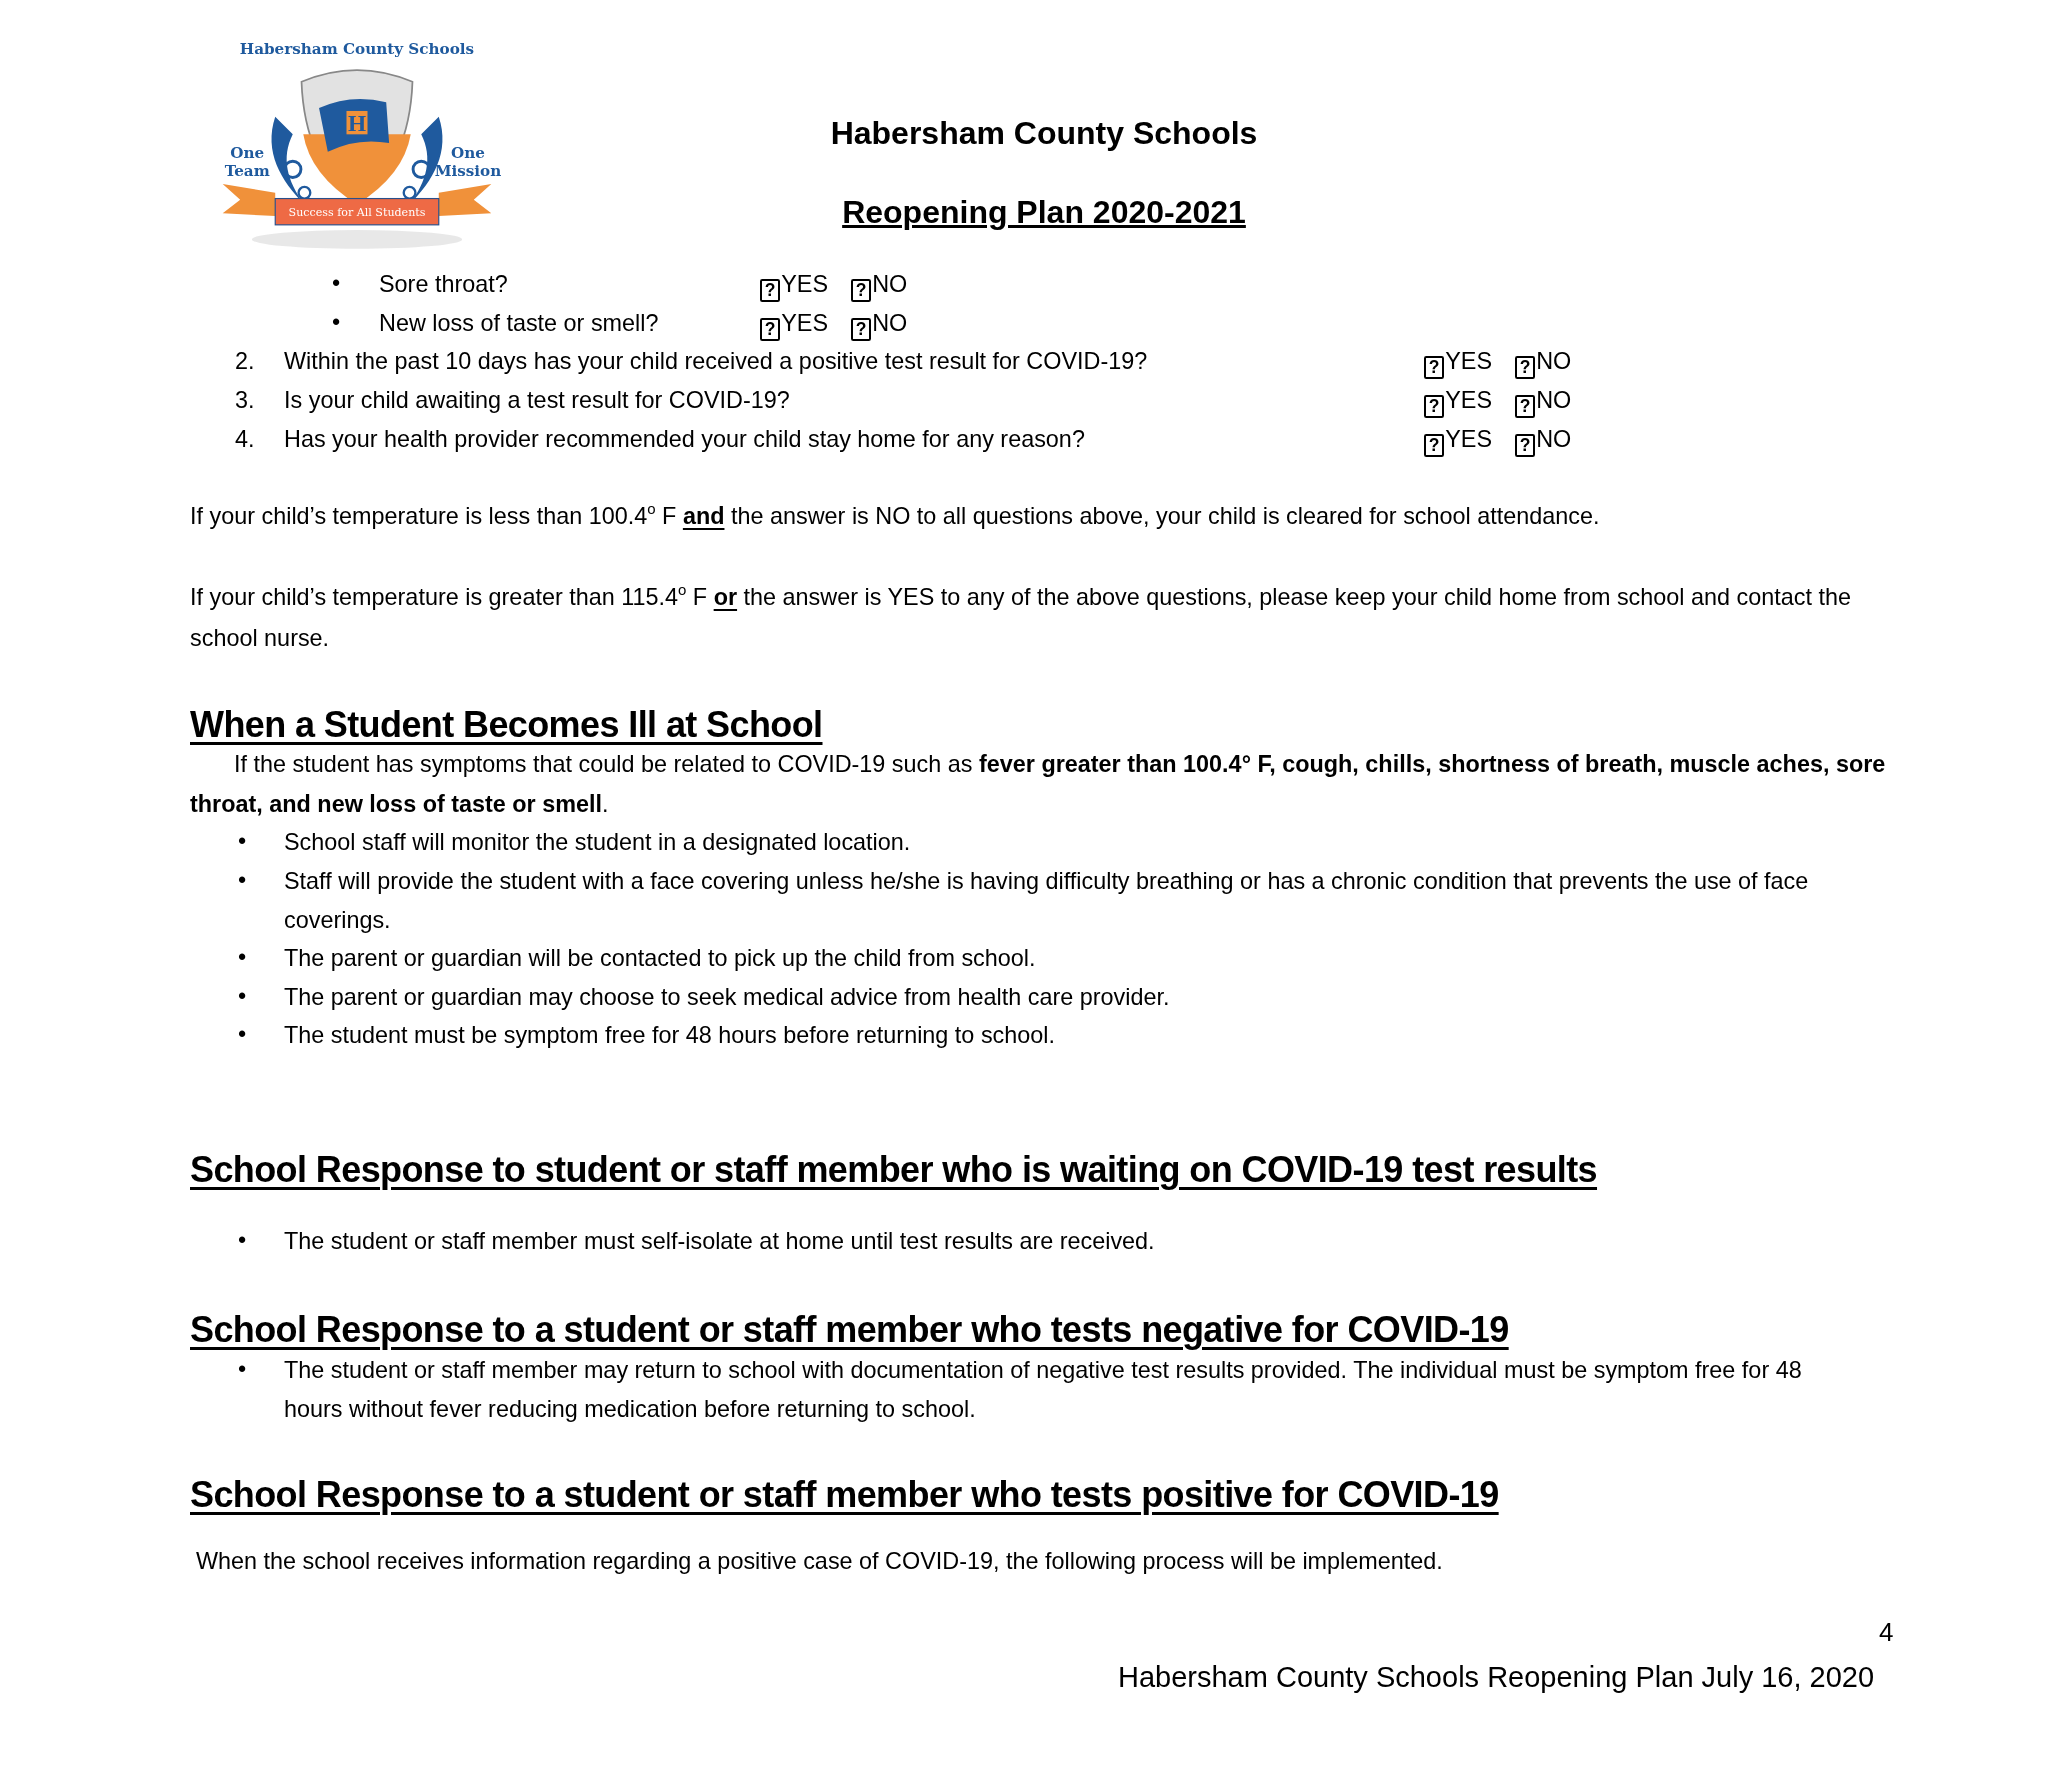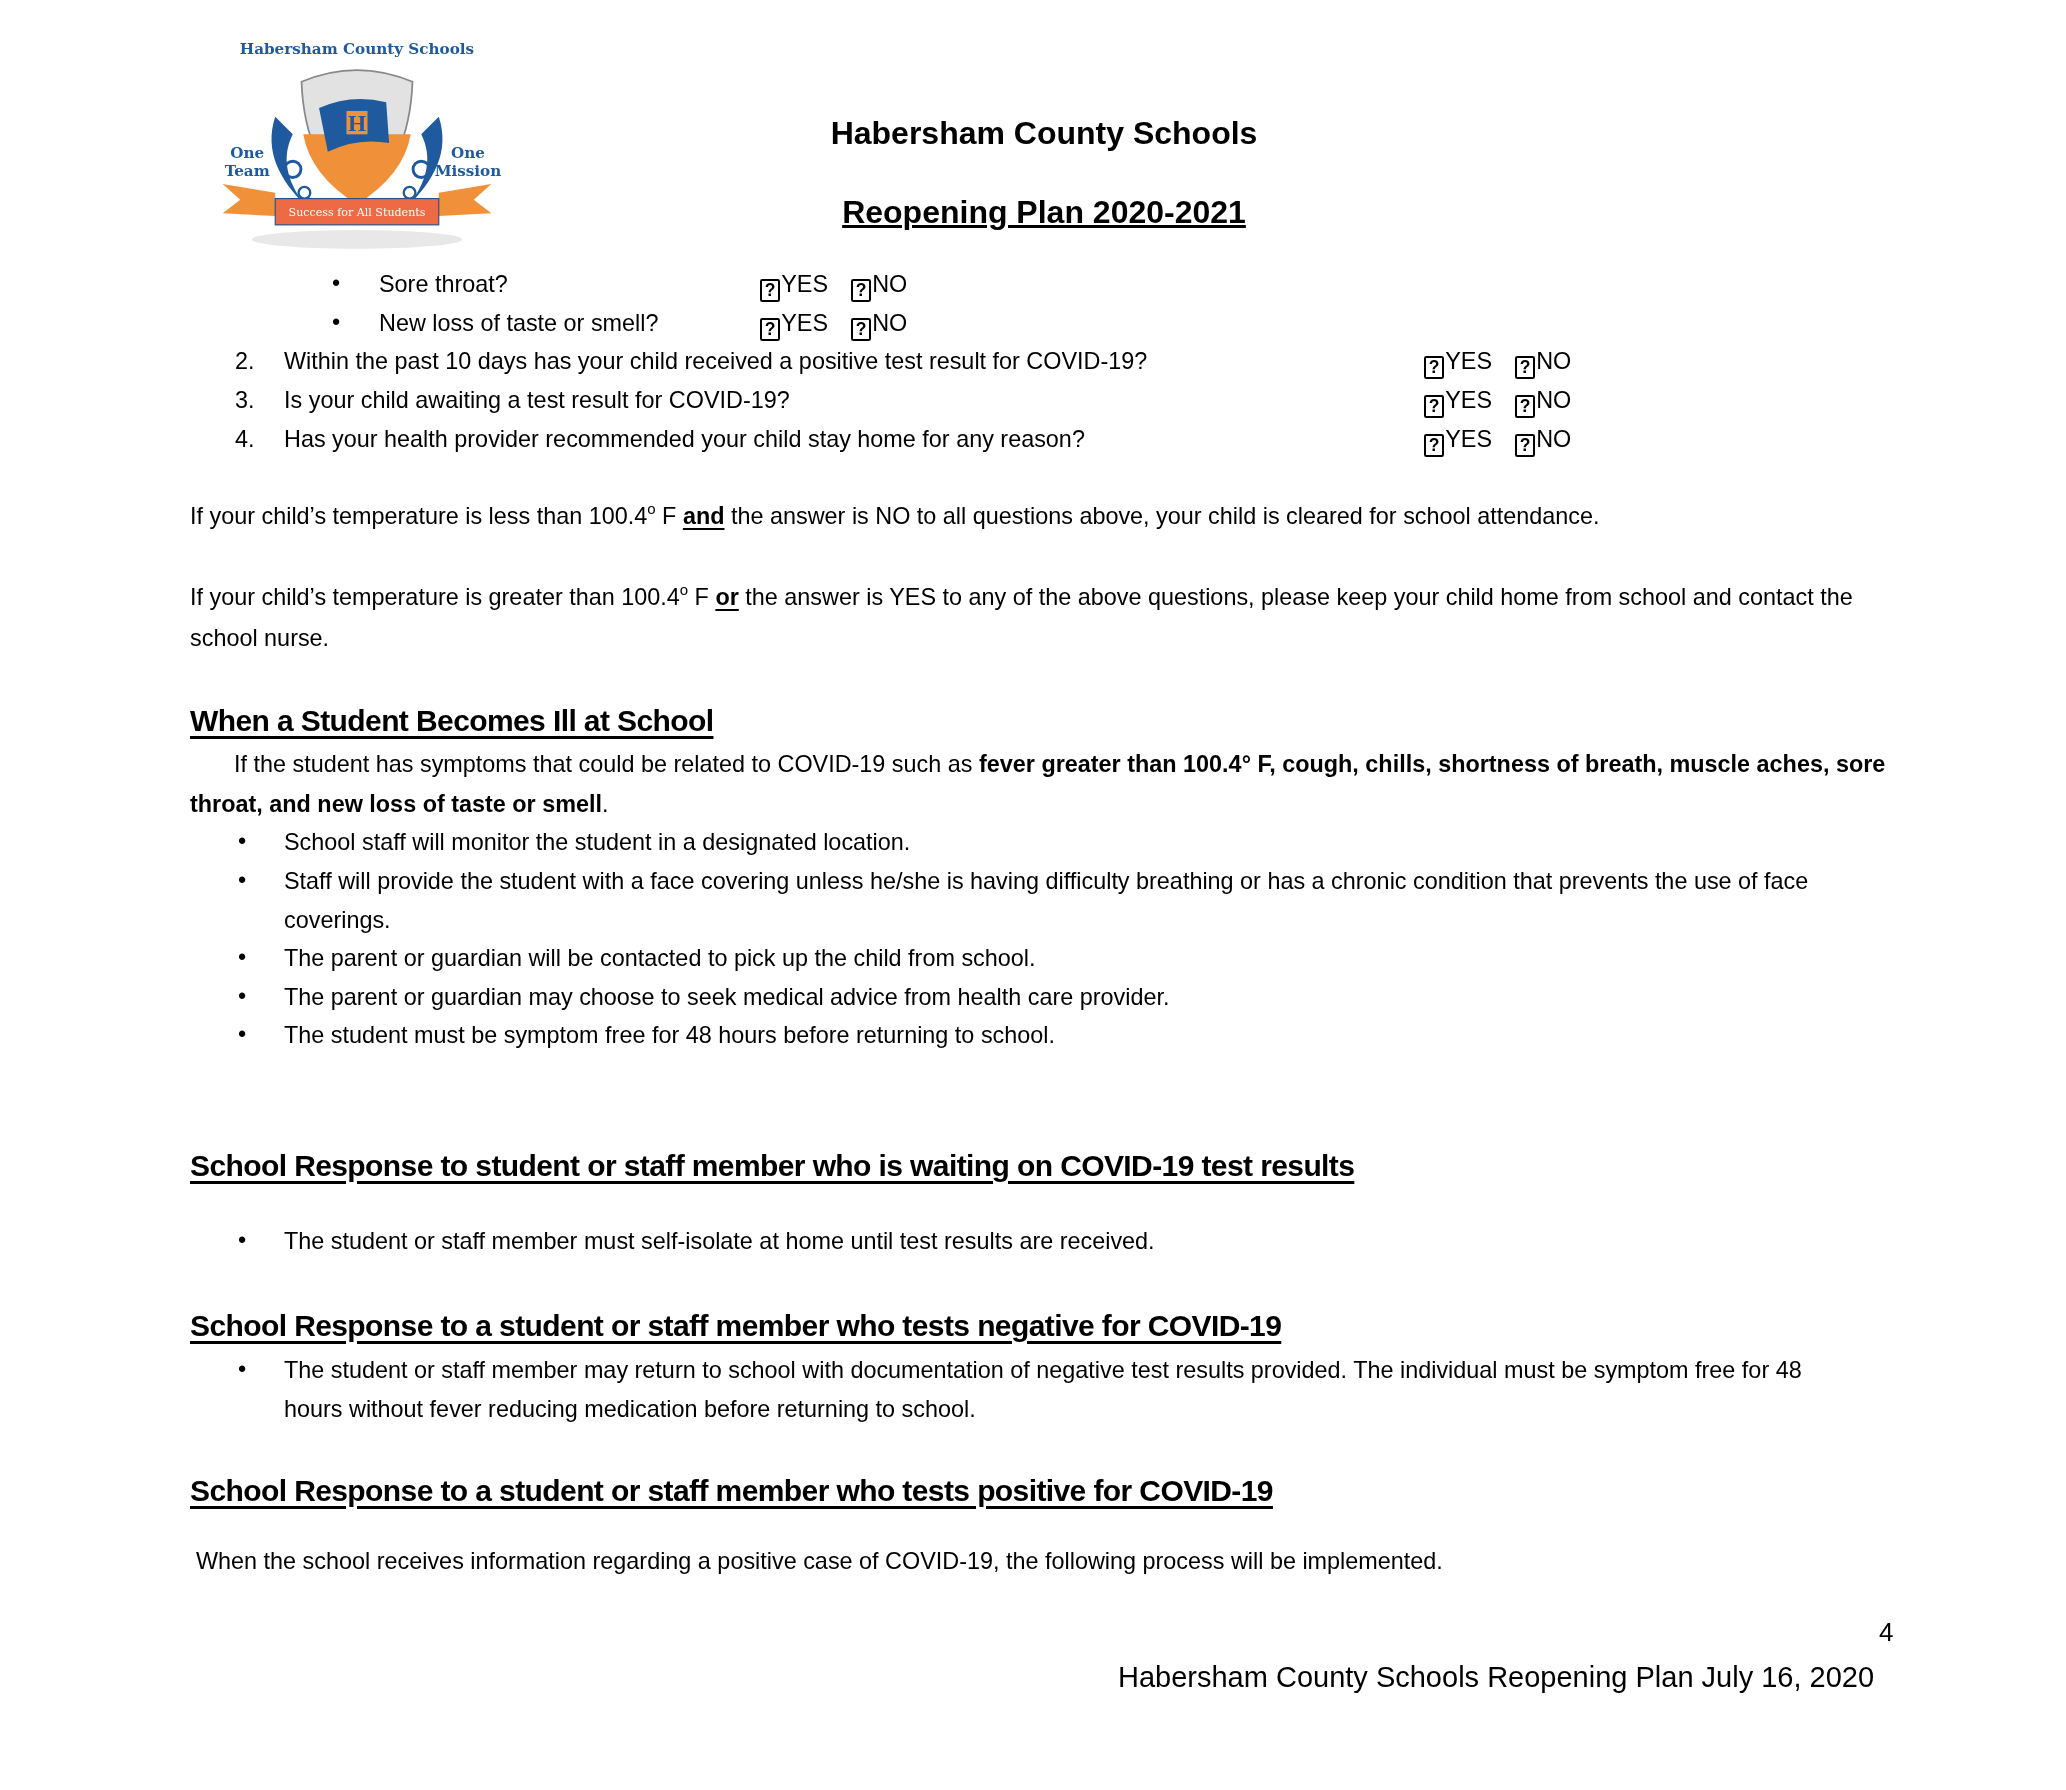--- a/index.html
+++ b/index.html
@@ -1,21 +1,21 @@
 <!DOCTYPE html>
 <html style="font-size:9.4px"><head>
 <meta charset="utf-8">
 <style>
   html, body { margin:0; padding:0; background:#ffffff; }
   body { width:2066px; height:1790px; position:relative; overflow:hidden;
          font-family:"Liberation Sans", sans-serif; color:#000; }
   .abs { position:absolute; white-space:nowrap; }
   .body-text { font-family:"Liberation Sans", sans-serif; font-size:23.4px; line-height:28px; }
   .title { font-family:"Liberation Sans", sans-serif; font-weight:bold; font-size:32px; left:801px; width:486px; text-align:center; }
-  .heading { font-family:"Liberation Sans", sans-serif; font-weight:bold; font-size:30px; text-decoration:underline; text-decoration-thickness:2.9px; text-underline-offset:4.7px; letter-spacing:-0.6px; }
+  .heading { font-family:"Liberation Sans", sans-serif; font-weight:bold; font-size:36px; text-decoration:underline; text-decoration-thickness:2.9px; text-underline-offset:4.7px; letter-spacing:-0.6px; }
   .bullet { font-size:23.4px; }
   .cb { display:inline-block; width:20px; height:23.4px; border:2.3px solid #000; border-radius:2.3px; box-sizing:border-box; text-align:center; font-size:17.5px; line-height:19px; font-weight:bold; vertical-align:-3.5px; margin-right:1.2px; }
   .yn { position:absolute; font-size:23.4px; line-height:28px; white-space:nowrap; }
   .bold { font-weight:bold; }
   .u { text-decoration:underline; text-decoration-thickness:2.3px; text-underline-offset:3.5px; font-weight:bold; }
   sup { font-size:15px; vertical-align:10.5px; line-height:0; }
   #logo { position:absolute; left:211px; top:35px; width:292px; height:222px; }
 </style>
 </head>
 <body>
@@ -82,21 +82,21 @@
   <span class="abs body-text" style="left:235px; top:425px;">4.</span>
   <span class="abs body-text" style="left:284px; top:425px;">Has your health provider recommended your child stay home for any reason?</span>
   <span class="yn" style="left:1424px; top:425px;"><span class="cb">?</span><span>YES</span></span>
   <span class="yn" style="left:1515px; top:425px;"><span class="cb">?</span><span>NO</span></span>
 </div>
 
 <div class="abs body-text" style="left:190px; top:502px;">
   <span>If your child’s temperature is less than 100.4</span><sup>o</sup><span> F </span><span class="u">and</span><span> the answer is NO to all questions above, your child is cleared for school attendance.</span>
 </div>
 <div class="abs body-text" style="left:190px; top:583px;">
-  <span>If your child’s temperature is greater than 100.4</span><sup>o</sup><span> F </span><span class="u">or</span><span> the answer is YES to any of the above questions, please keep your child home from school and contact the</span>
+  <span>If your child’s temperature is greater than 115.4</span><sup>o</sup><span> F </span><span class="u">or</span><span> the answer is YES to any of the above questions, please keep your child home from school and contact the</span>
 </div>
 <div class="abs body-text" style="left:190px; top:624px;">school nurse.</div>
 
 <div class="abs heading" style="left:190px; top:704px;">When a Student Becomes Ill at School</div>
 <div class="abs body-text" style="left:190px; top:750px;margin-left:44px;">
   <span>If the student has symptoms that could be related to COVID-19 such as </span><span class="bold">fever greater than 100.4</span><span class="bold">°</span><span class="bold"> F, cough, chills, shortness of breath, muscle aches, sore</span>
 </div>
 <div class="abs body-text" style="left:190px; top:790px;">
   <span class="bold">throat, and new loss of taste or smell</span><span>.</span>
 </div>

